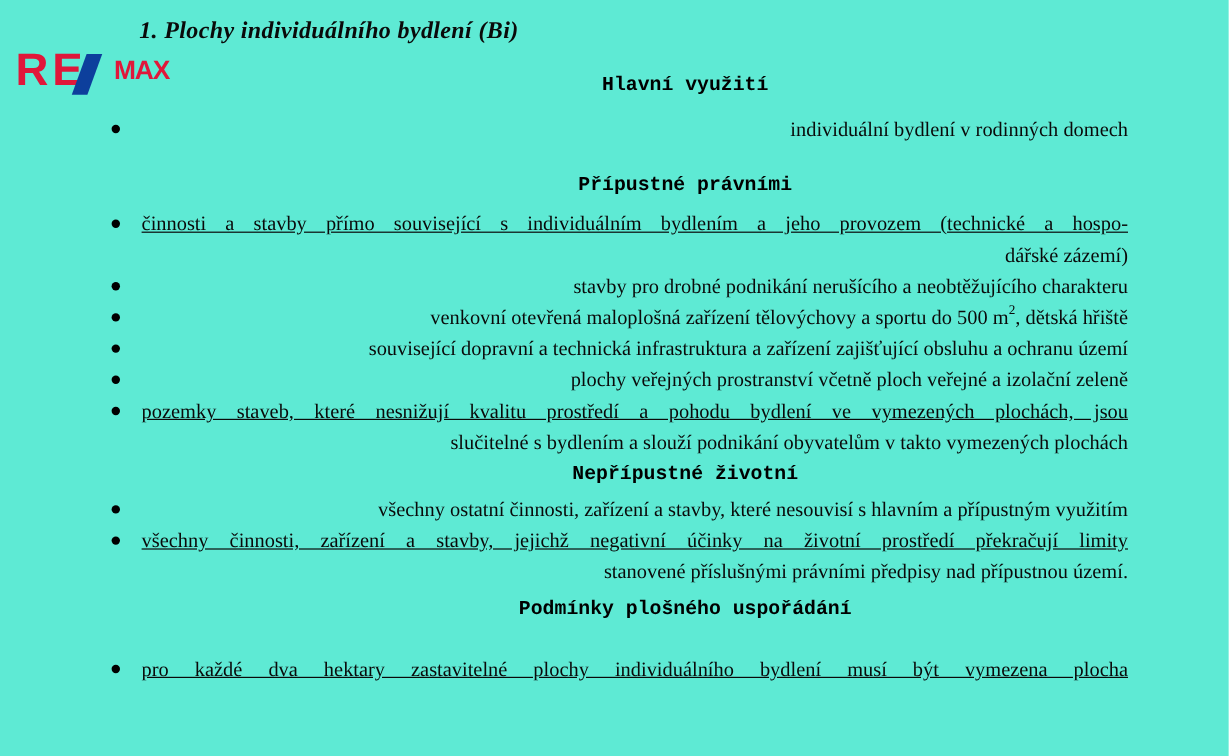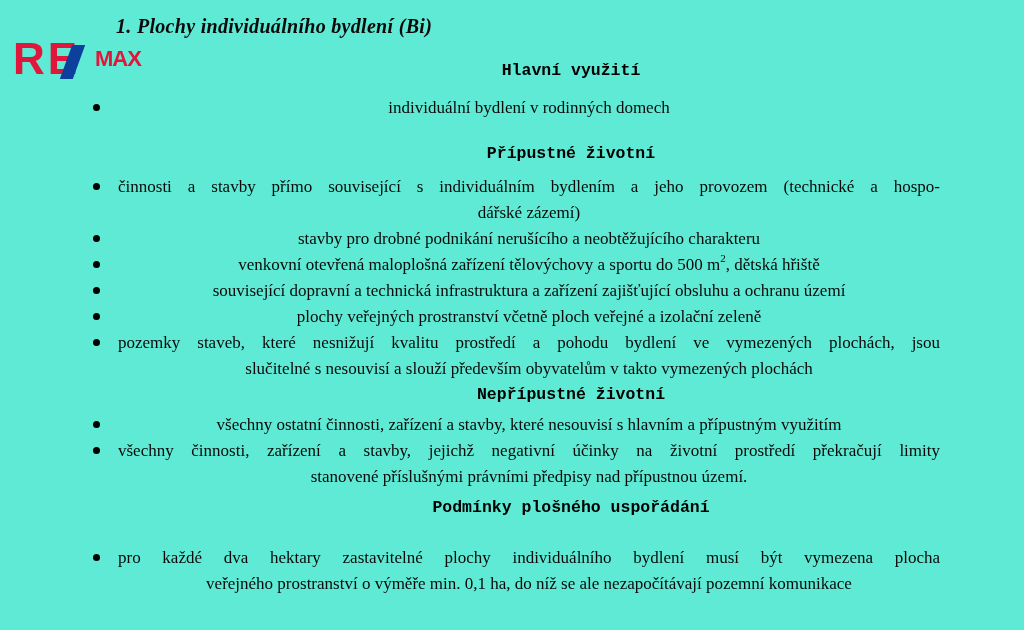--- a/index.html
+++ b/index.html
@@ -30,21 +30,21 @@
     top: 42px;
     width: 170px;
     height: 42px;
     z-index: 3;
     font-family: "Liberation Sans", "DejaVu Sans", sans-serif;
     font-weight: 700;
     pointer-events: none;
   }
   .logo-re {
     position: absolute; left: 0; top: 0;
-    font-size: 44px; line-height: 34px; letter-spacing: 3px;
+    font-size: 38px; line-height: 34px; letter-spacing: 3px;
   }
   .logo-slash {
     position: absolute; left: 53px; top: 3px;
     width: 13px; height: 34px;
     transform: skewX(-20deg);
   }
   .logo-max {
     position: absolute; left: 82px; top: 0;
     font-size: 22px; line-height: 34px; letter-spacing: -1px;
   }
@@ -76,22 +76,22 @@
     top: 9px;
     width: 7px;
     height: 7px;
     border-radius: 50%;
     background: #000;
   }
   .line {
     font-size: 17px;
     line-height: 26px;
   }
-  .line.jl { text-align: justify; text-align-last: justify; }
-  .line.ll { text-align: center; }
+  .line.jl { text-align: justify; text-align-last: justify; text-decoration: underline; }
+  .line.ll { text-align: right; }
   sup {
     font-size: 11px;
     line-height: 0;
     position: relative;
     top: -1px;
     vertical-align: super;
   }
 </style>
 </head>
 <body>
@@ -111,21 +111,21 @@
         <div class="items">
           <div class="bullet-item">
             <span class="dot"></span>
             <div class="bullet-text">
               <div class="line ll">individuální bydlení v rodinných domech</div>
             </div>
           </div>
         </div>
       </div>
       <div class="doc-section">
-        <div class="section-heading">Přípustné životní</div>
+        <div class="section-heading">Přípustné právními</div>
         <div class="items">
           <div class="bullet-item">
             <span class="dot"></span>
             <div class="bullet-text">
               <div class="line jl">činnosti a stavby přímo související s individuálním bydlením a jeho provozem (technické a hospo-</div>
               <div class="line ll">dářské zázemí)</div>
             </div>
           </div>
           <div class="bullet-item">
             <span class="dot"></span>
@@ -148,21 +148,21 @@
           <div class="bullet-item">
             <span class="dot"></span>
             <div class="bullet-text">
               <div class="line ll">plochy veřejných prostranství včetně ploch veřejné a izolační zeleně</div>
             </div>
           </div>
           <div class="bullet-item">
             <span class="dot"></span>
             <div class="bullet-text">
               <div class="line jl">pozemky staveb, které nesnižují kvalitu prostředí a pohodu bydlení ve vymezených plochách, jsou</div>
-              <div class="line ll">slučitelné s nesouvisí a slouží především obyvatelům v takto vymezených plochách</div>
+              <div class="line ll">slučitelné s bydlením a slouží podnikání obyvatelům v takto vymezených plochách</div>
             </div>
           </div>
         </div>
       </div>
       <div class="doc-section">
         <div class="section-heading">Nepřípustné životní</div>
         <div class="items">
           <div class="bullet-item">
             <span class="dot"></span>
             <div class="bullet-text">
@@ -178,19 +178,18 @@
           </div>
         </div>
       </div>
       <div class="doc-section">
         <div class="section-heading">Podmínky plošného uspořádání</div>
         <div class="items">
           <div class="bullet-item">
             <span class="dot"></span>
             <div class="bullet-text">
               <div class="line jl">pro každé dva hektary zastavitelné plochy individuálního bydlení musí být vymezena plocha</div>
-              <div class="line ll">veřejného prostranství o výměře min. 0,1 ha, do níž se ale nezapočítávají pozemní komunikace</div>
             </div>
           </div>
         </div>
       </div>
     </div>
 </div>
 
 </body></html>

